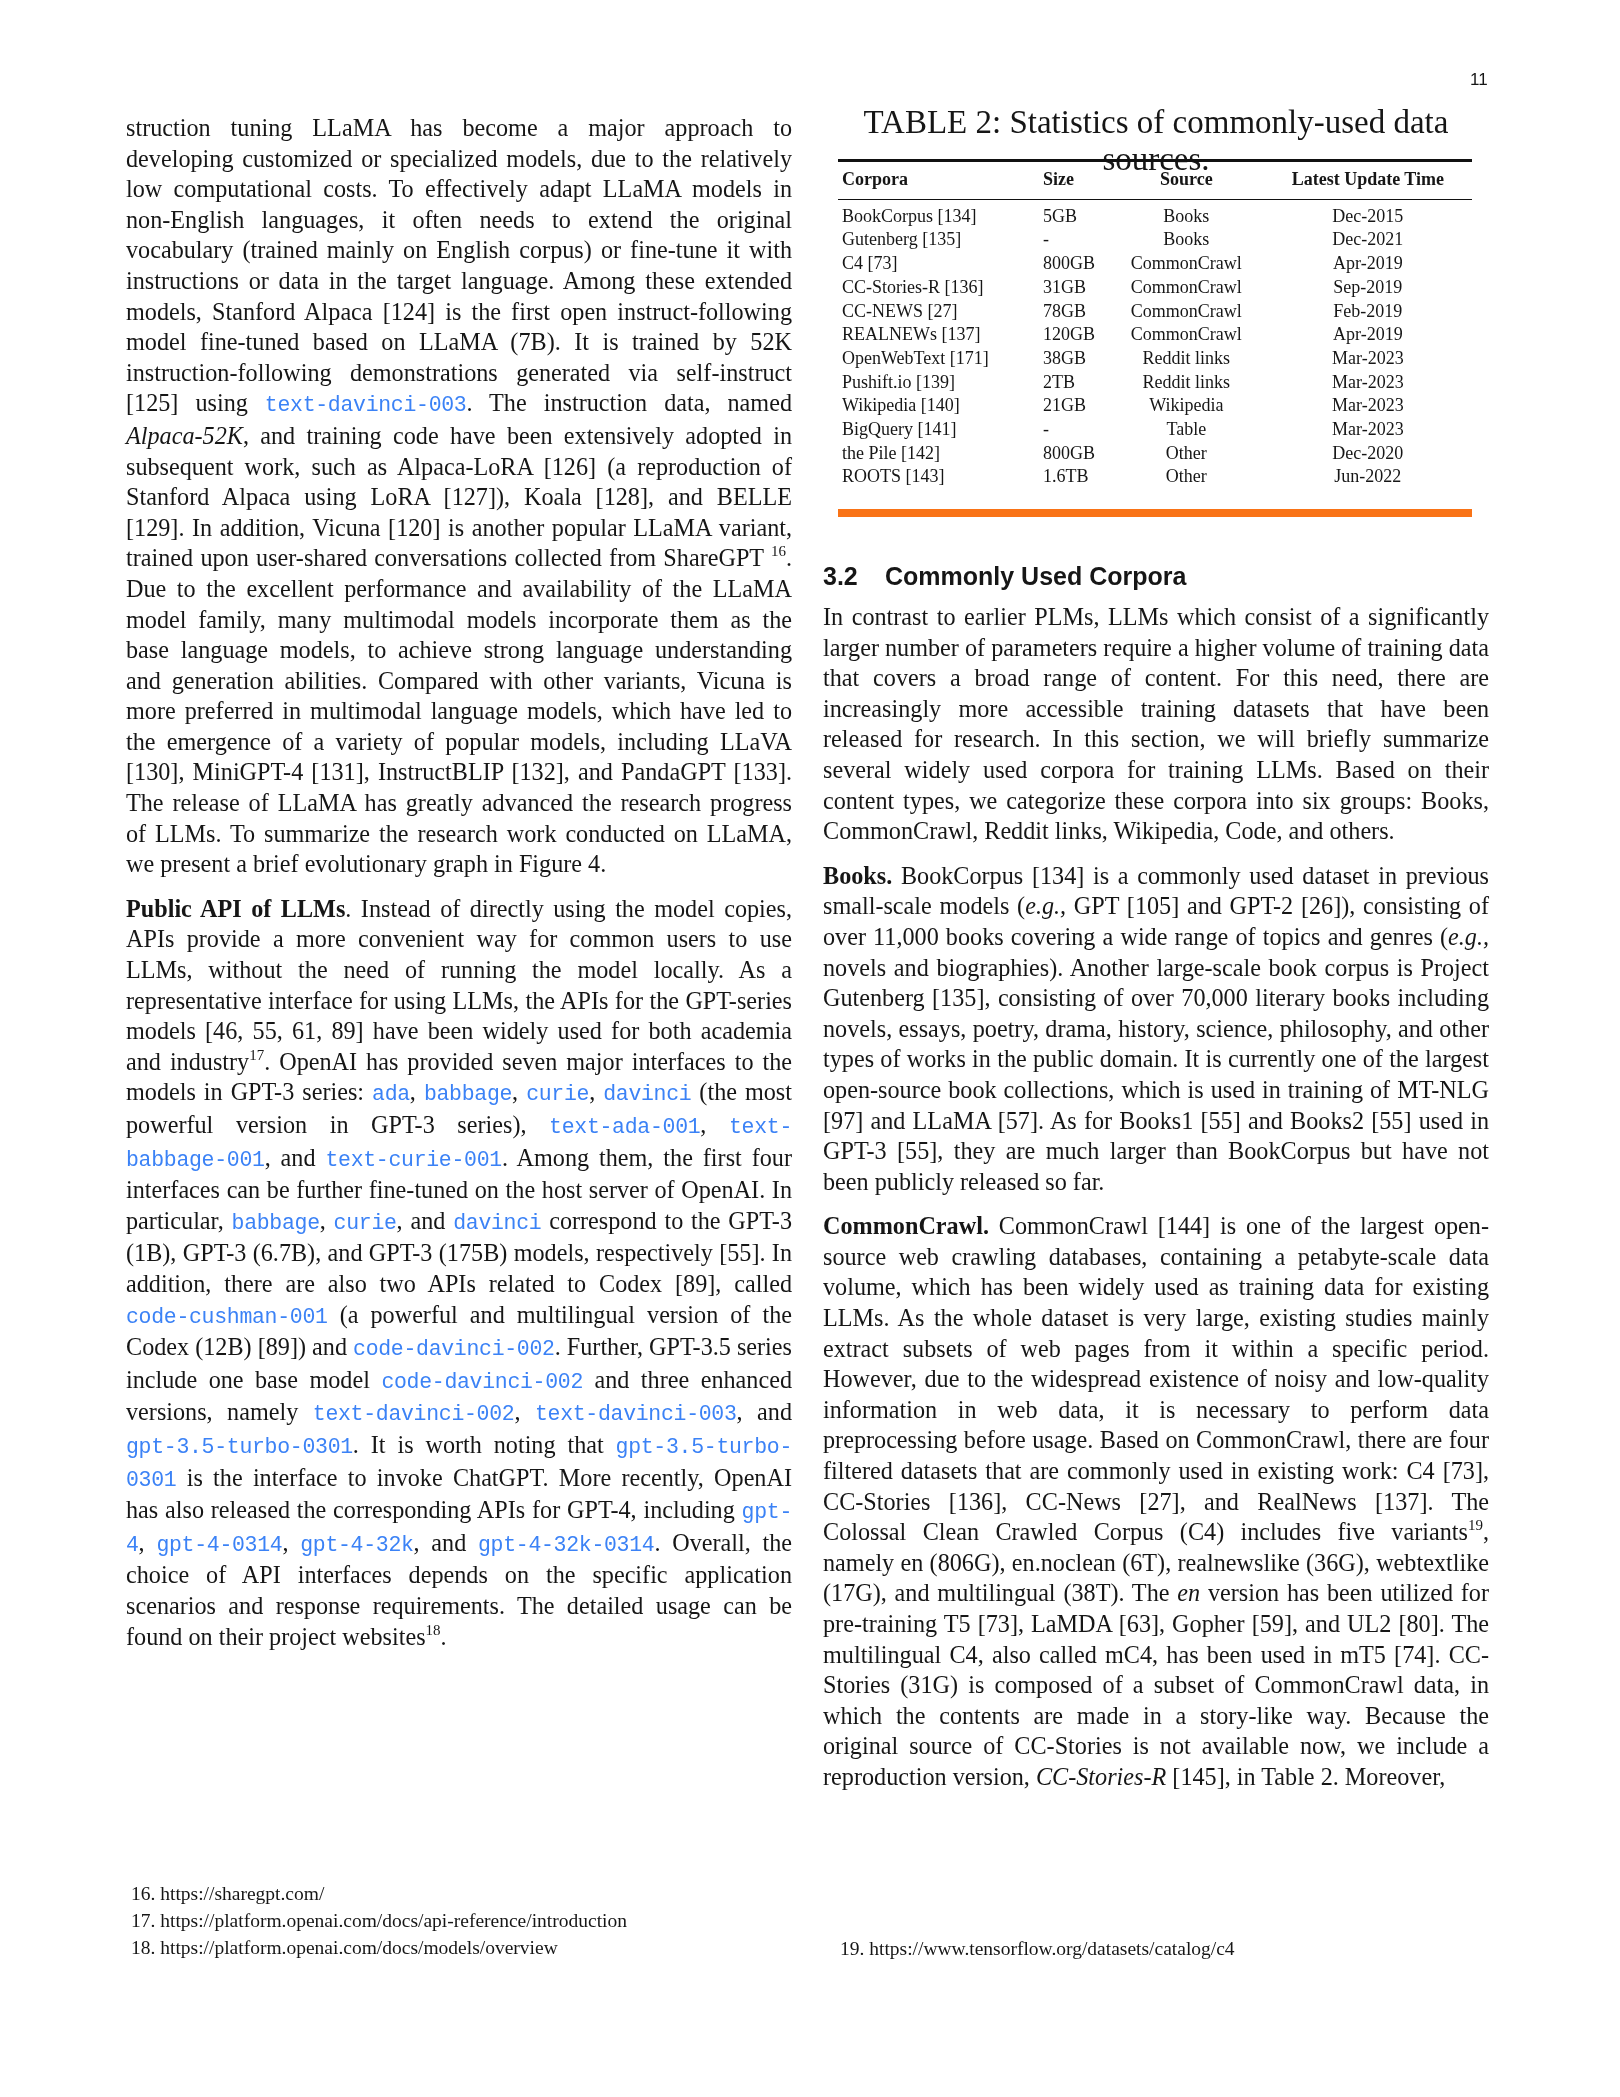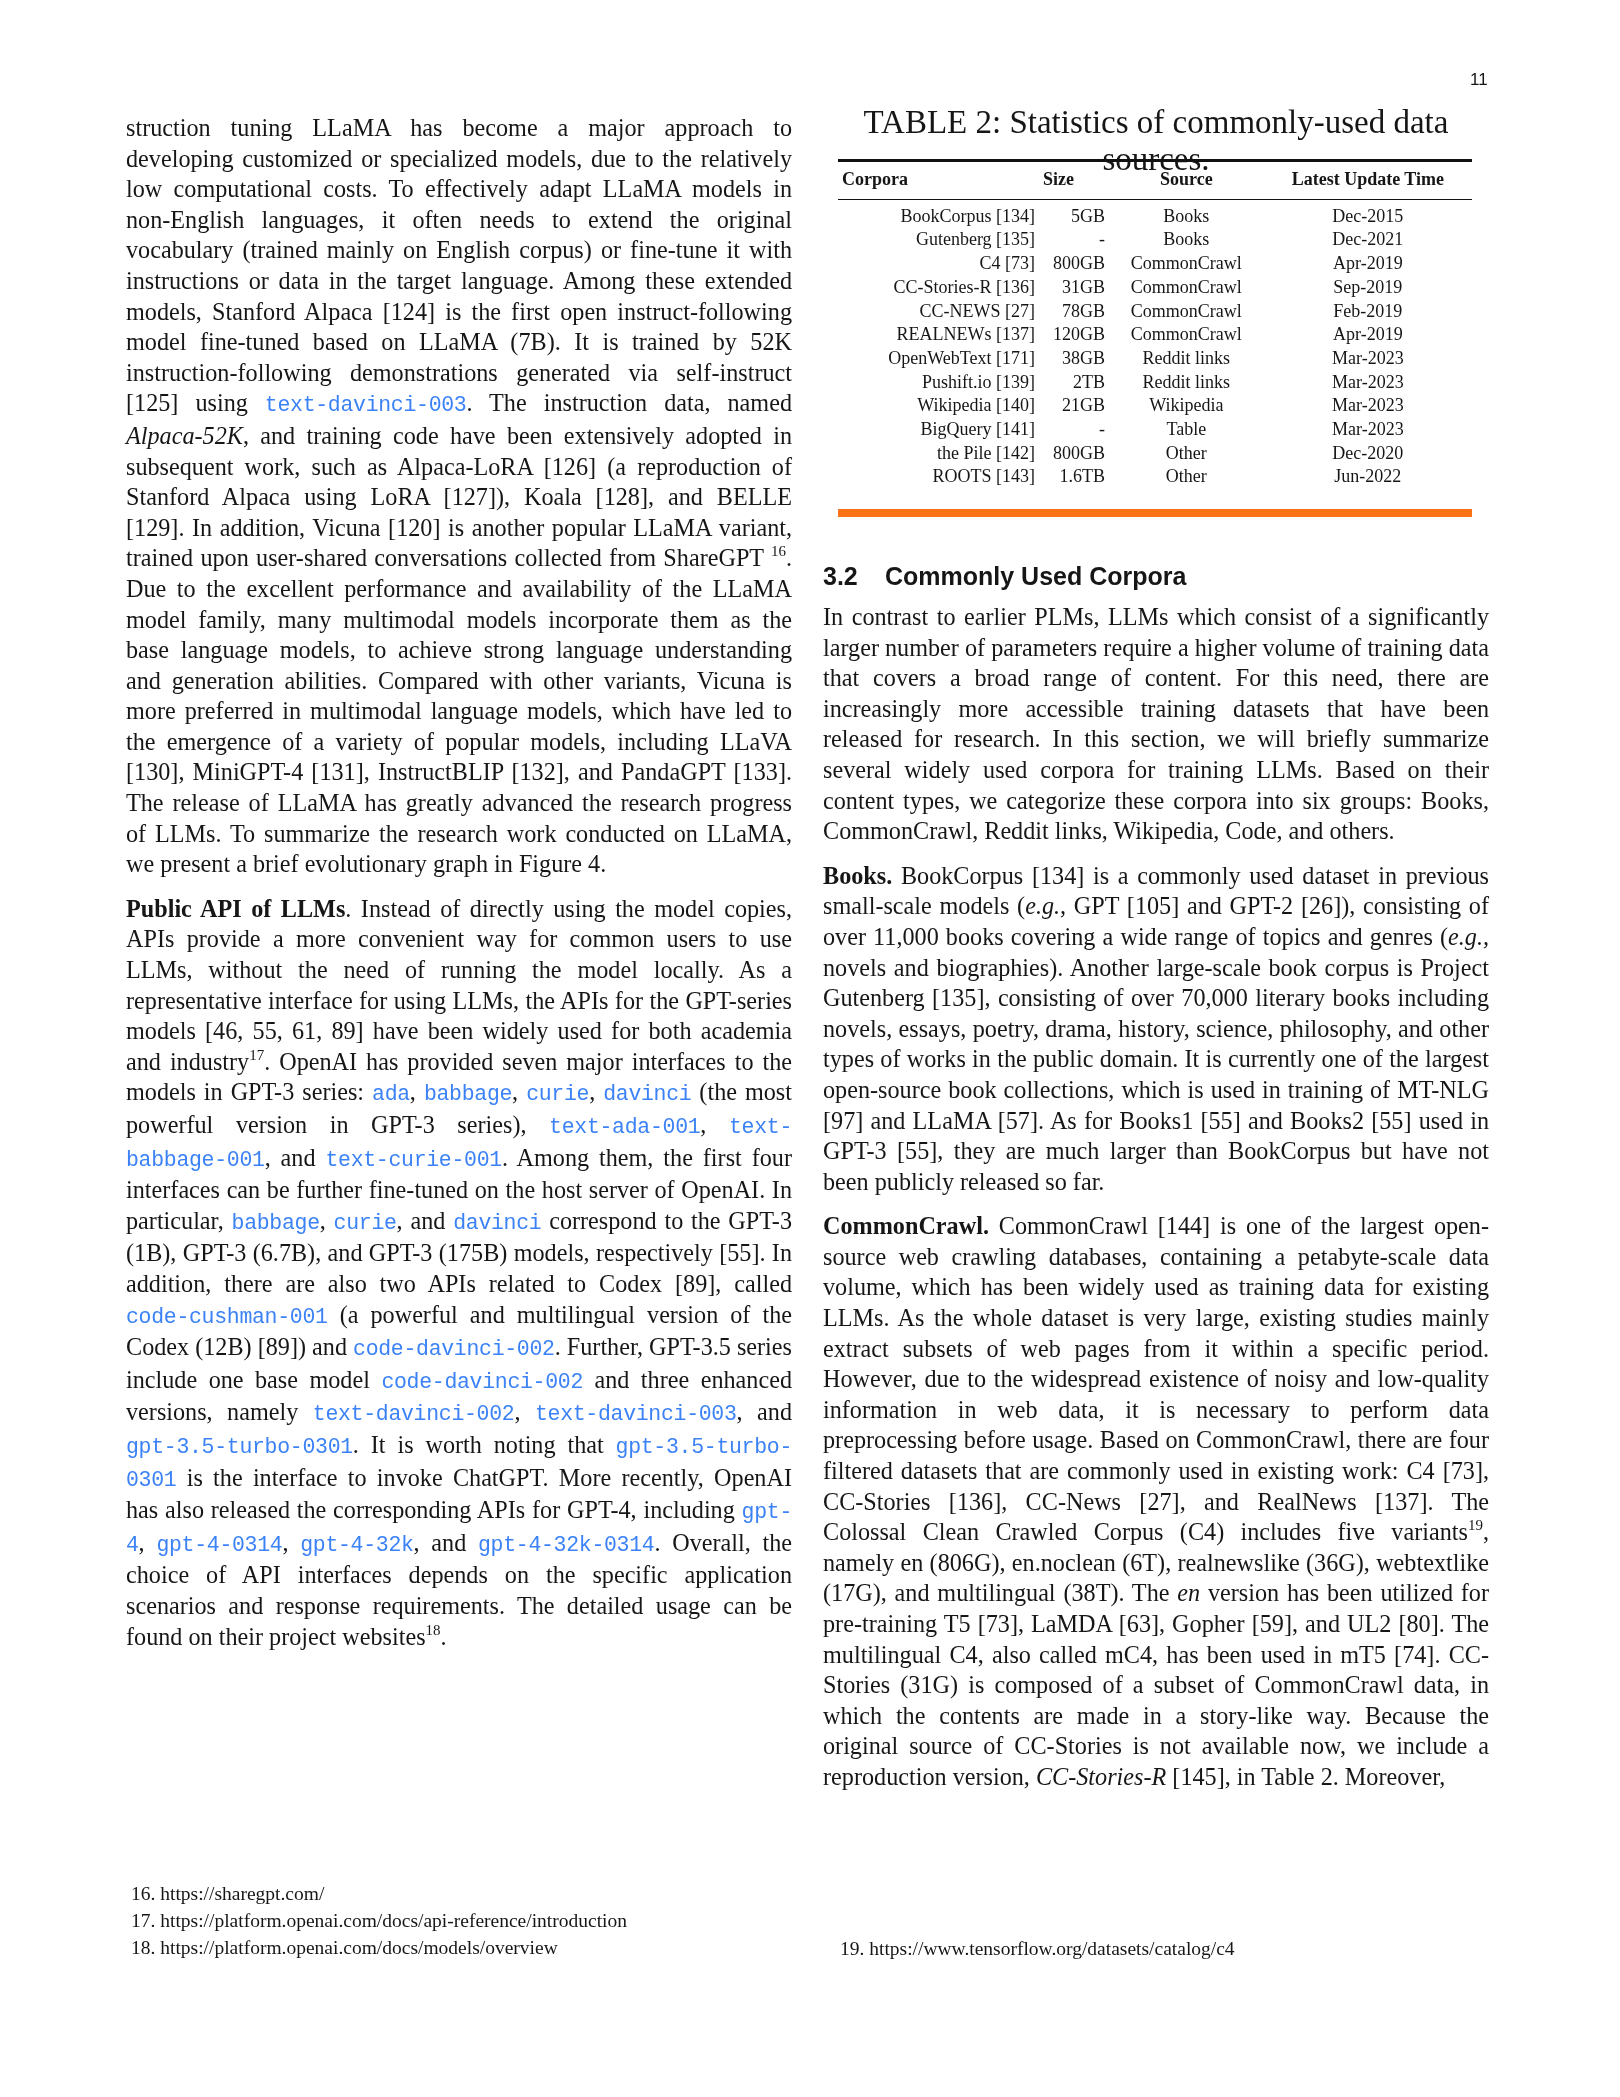--- a/index.html
+++ b/index.html
@@ -11,21 +11,21 @@
   .col-right { left: 823px; top: 560px; }
   .col p { margin: 0 0 14px 0; }
   .mono { font-family: "Liberation Mono", "DejaVu Sans Mono", monospace; font-size: 21.5px; color: #3b82f6; letter-spacing: -0.3px; }
   sup { font-size: 15px; line-height: 0; vertical-align: 10px; }
   b { font-weight: bold; }
   .sec-title { font-family: "Liberation Sans", sans-serif; font-weight: bold; font-size: 25px; margin: 0 0 10px 0; line-height: 32px; text-align: left; }
   .sec-title .num { display: inline-block; width: 62px; }
   .caption { position: absolute; left: 823px; top: 104px; width: 666px; text-align: center; font-size: 33px; }
   table.stats { position: absolute; left: 838px; top: 159px; width: 634px; border-collapse: collapse; font-size: 18px; line-height: 23.7px; }
   table.stats th { font-weight: bold; text-align: left; padding: 6px 4px 7px 4px; border-top: 3px solid #111; border-bottom: 1.5px solid #111; white-space: nowrap; }
-  table.stats td { padding: 0 4px; white-space: nowrap; text-align: right; }
+  table.stats td { padding: 0 4px; white-space: nowrap; }
   table.stats tr.first td { padding-top: 5px; }
   table.stats tr.last td { padding-bottom: 20px; border-bottom: 8px solid #f97316; }
   table.stats .c-size { width: 62px; }
   table.stats .c-source { text-align: center; }
   table.stats .c-time { text-align: center; }
   .footnotes { position: absolute; font-size: 19.5px; line-height: 27px; }
   .fn-left { left: 131px; top: 1880px; }
   .fn-right { left: 840px; top: 1935px; }
   .fn { white-space: nowrap; }
 </style>

